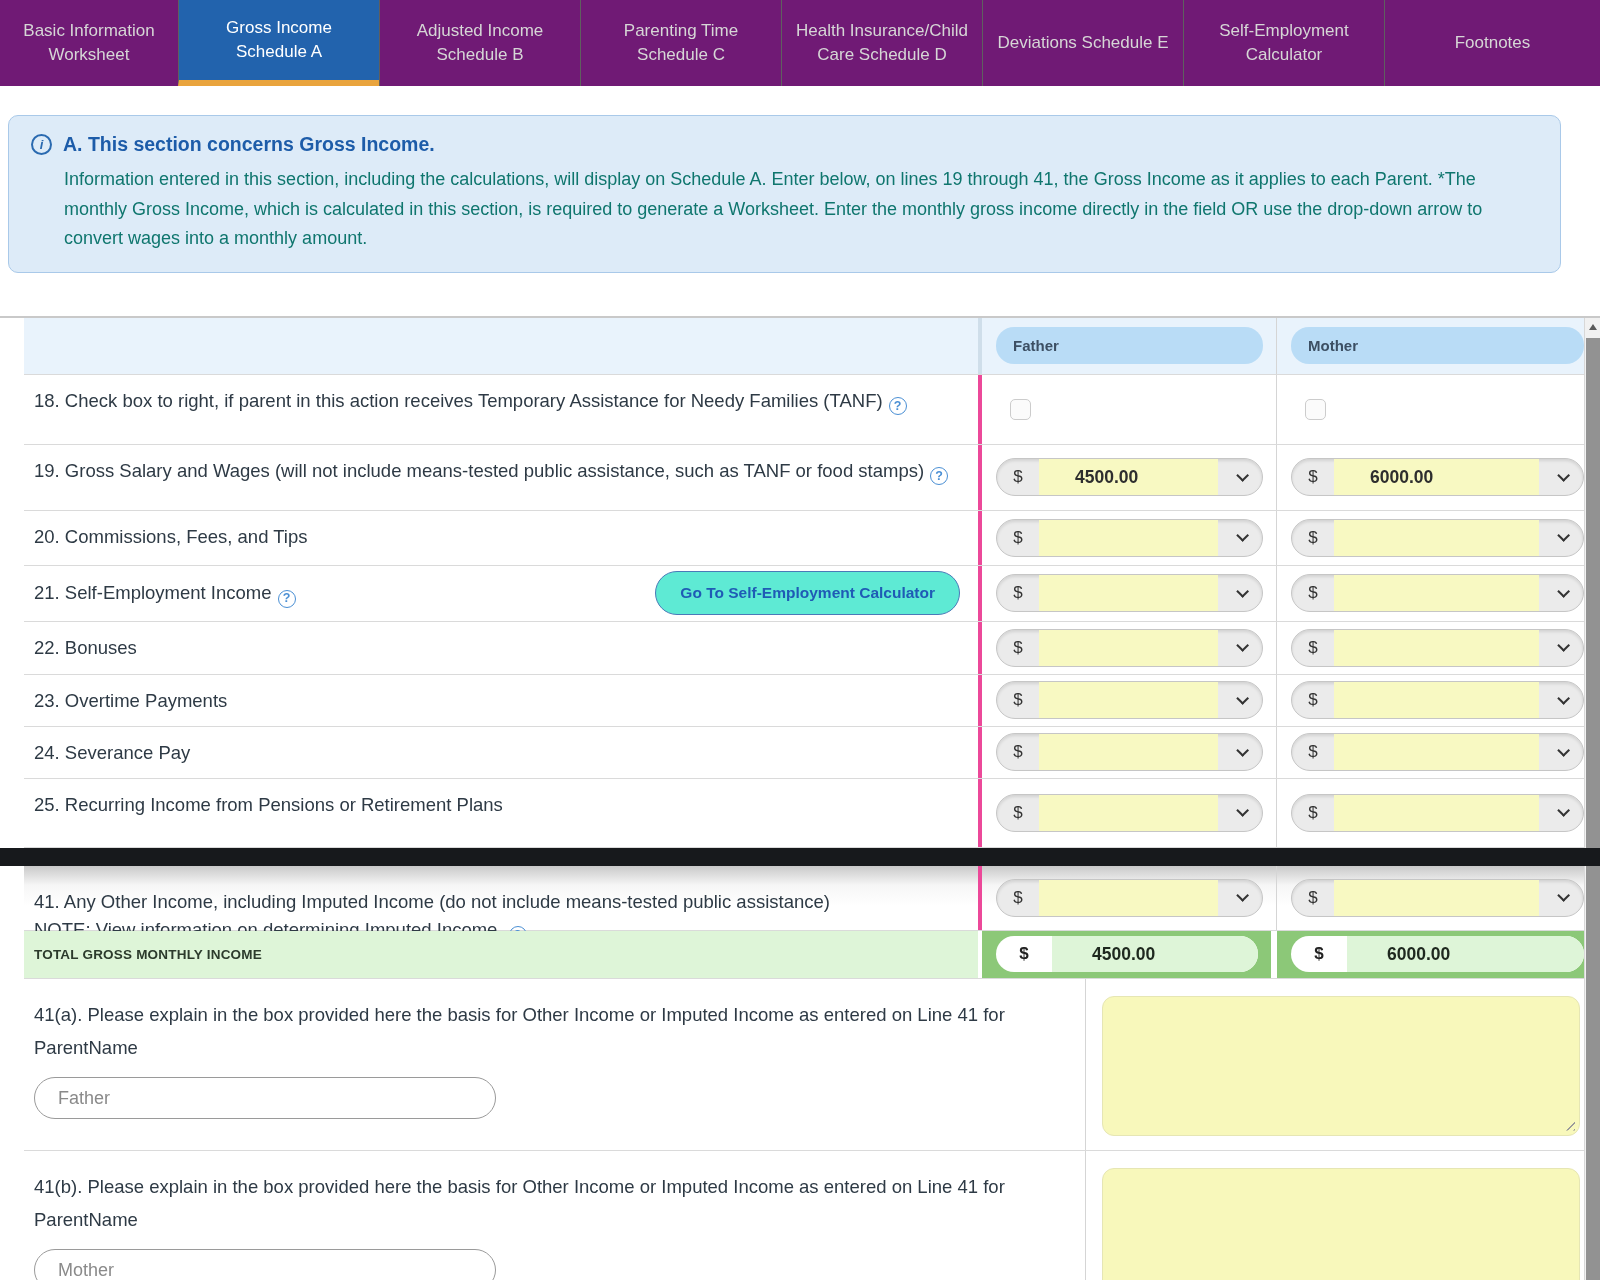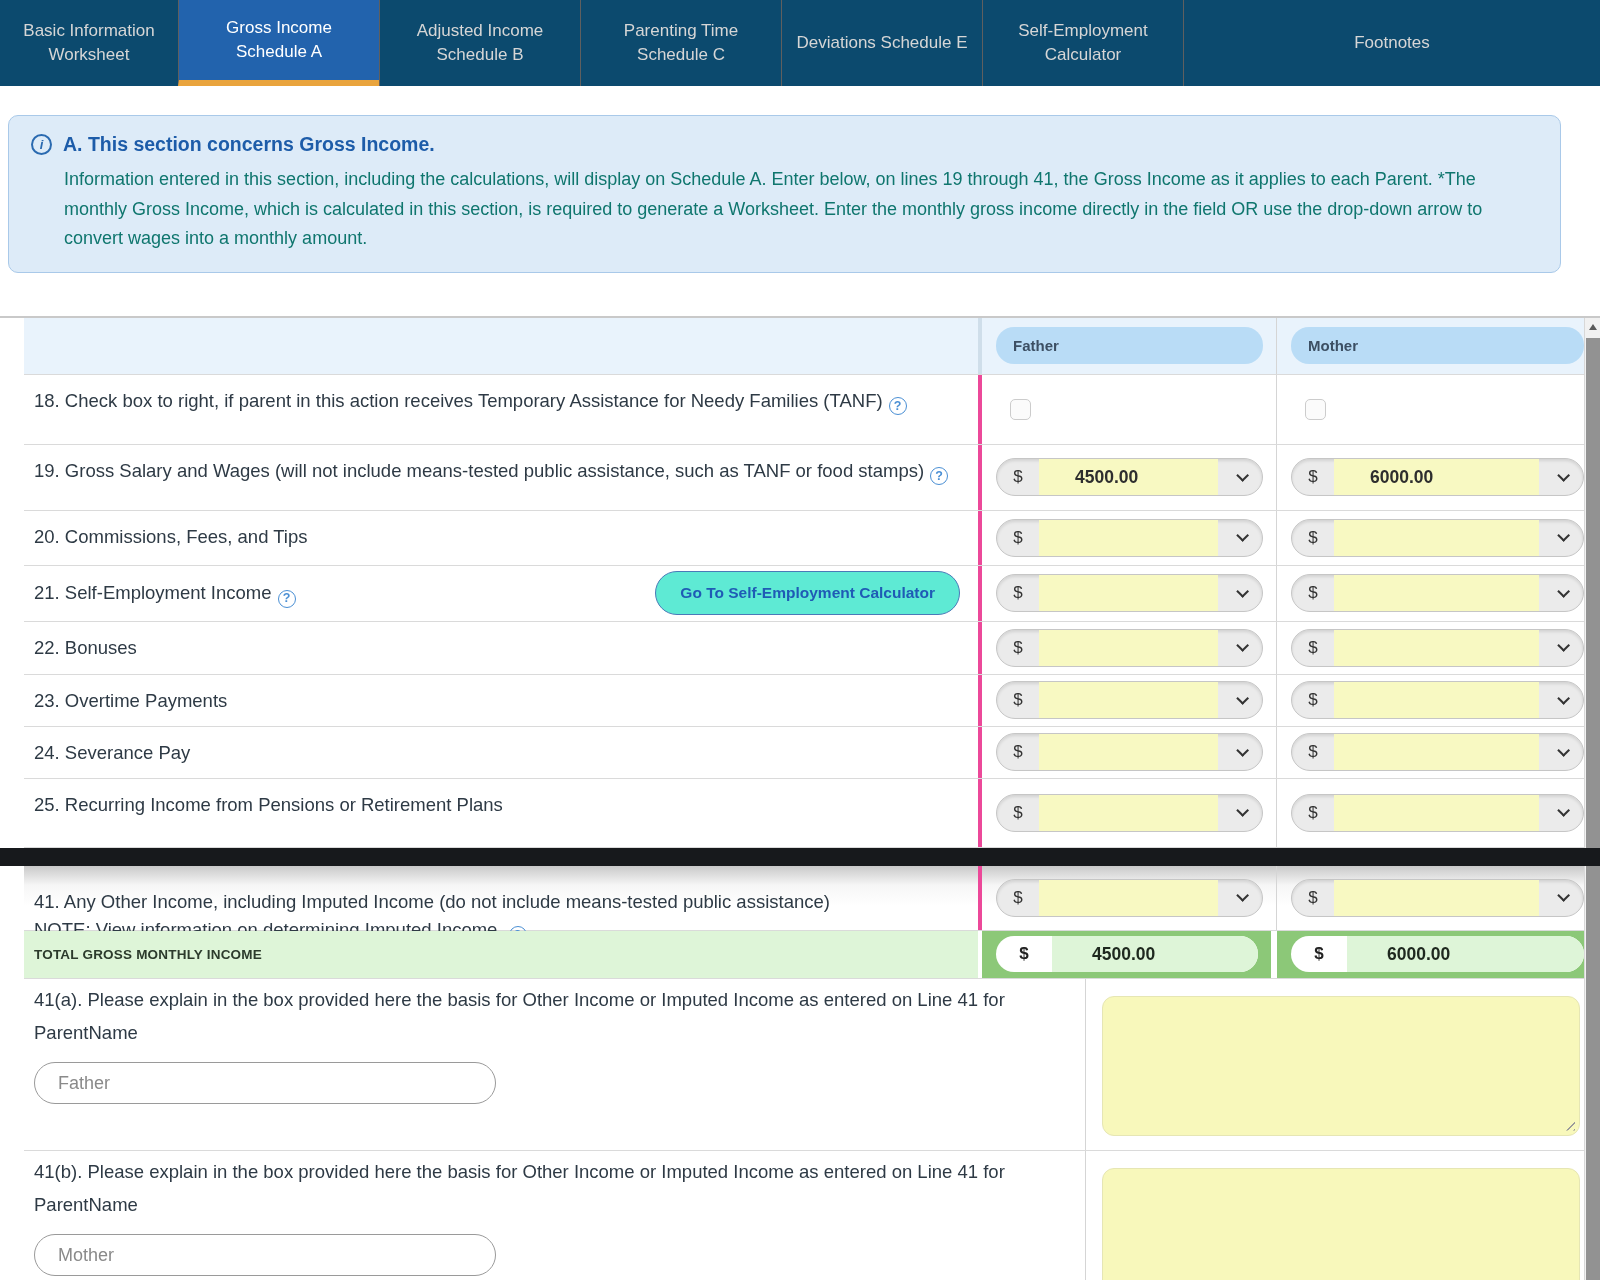--- a/index.html
+++ b/index.html
@@ -1,20 +1,20 @@
 <!DOCTYPE html>
 <html><head>
 <meta charset="utf-8">
 <style>
   * { box-sizing: border-box; margin: 0; padding: 0; }
   html,body { width:1600px; height:1280px; overflow:hidden; background:#fff;
     font-family:"Liberation Sans", sans-serif; }
 
   
-  .tabbar { height:86px; display:flex; background:#0c4a6e; }
+  .tabbar { height:86px; display:flex; background:#701a75; }
   .tab { flex:0 0 201px; display:flex; align-items:center; justify-content:center;
     text-align:center; color:#d6d6d6; font-size:17px; line-height:24px;
     border-left:1px solid #5f5f5f; padding:0 12px; cursor:pointer; }
   .tab:first-child { border-left:none; flex:0 0 178px; }
   .tab:last-child { flex:1; }
   .tab.active { background:#2263ad; color:#fff; border-bottom:6px solid #e9a43d; }
 
   
   .infobox { margin:29px 39px 0 8px; background:#ddebf8; border:1px solid #a9c9e9;
     border-radius:10px; padding:17px 20px 18px 22px; }
@@ -83,21 +83,21 @@
     padding-top:0; padding-bottom:0; width:958px; }
   .total .cell { background:#8cc878; }
   .total .cell.father { border-right:6px solid #fff; }
   .money.total-pill { height:36px; border:none; background:#fff; border-radius:18px;
     box-shadow:none; }
   .money.total-pill .cur { width:56px; font-weight:bold; color:#222; }
   .money.total-pill .val { background:#def5d8; font-weight:bold; color:#1e281e;
     padding-left:40px; font-size:17.5px; }
 
   .r41a { height:172px; } .r41b { height:200px; }
-  .lbl41 { width:1062px; padding:7px 16px 0 10px; border-right:1px solid #d5d5d5;
+  .lbl41 { width:1062px; padding:22px 16px 0 10px; border-right:1px solid #d5d5d5;
     font-size:18.5px; color:#2e3a45; line-height:28px; }
   .parentname { margin-top:5px; }
   .parent-pill { margin-top:15px; width:462px; height:42px; border:1.5px solid #9a9a9a;
     border-radius:21px; display:flex; align-items:center; padding-left:23px;
     color:#8a8a8a; font-size:18px; background:#fff; cursor:text; }
   .ta-wrap { flex:1; padding:17px 28px 15px 16px; }
   .ta { width:100%; height:140px; background:#f8f8bb; border:1px solid #e6e6b4;
     border-radius:12px; position:relative; cursor:text; }
   .r41b .ta { height:160px; }
   .ta::after { content:""; position:absolute; right:4px; bottom:4px; width:12px;
@@ -124,20 +124,23 @@
   <div class="tab active">
       <span>Gross Income Schedule A</span>
     </div>
   <div class="tab">
       <span>Adjusted Income Schedule B</span>
     </div>
   <div class="tab">
       <span>Parenting Time Schedule C</span>
     </div>
   <div class="tab">
+      <span>Health Insurance/Child Care Schedule D</span>
+    </div>
+  <div class="tab">
       <span>Deviations Schedule E</span>
     </div>
   <div class="tab">
       <span>Self-Employment Calculator</span>
     </div>
   <div class="tab">
       <span>Footnotes</span>
     </div>
 </div>
 

